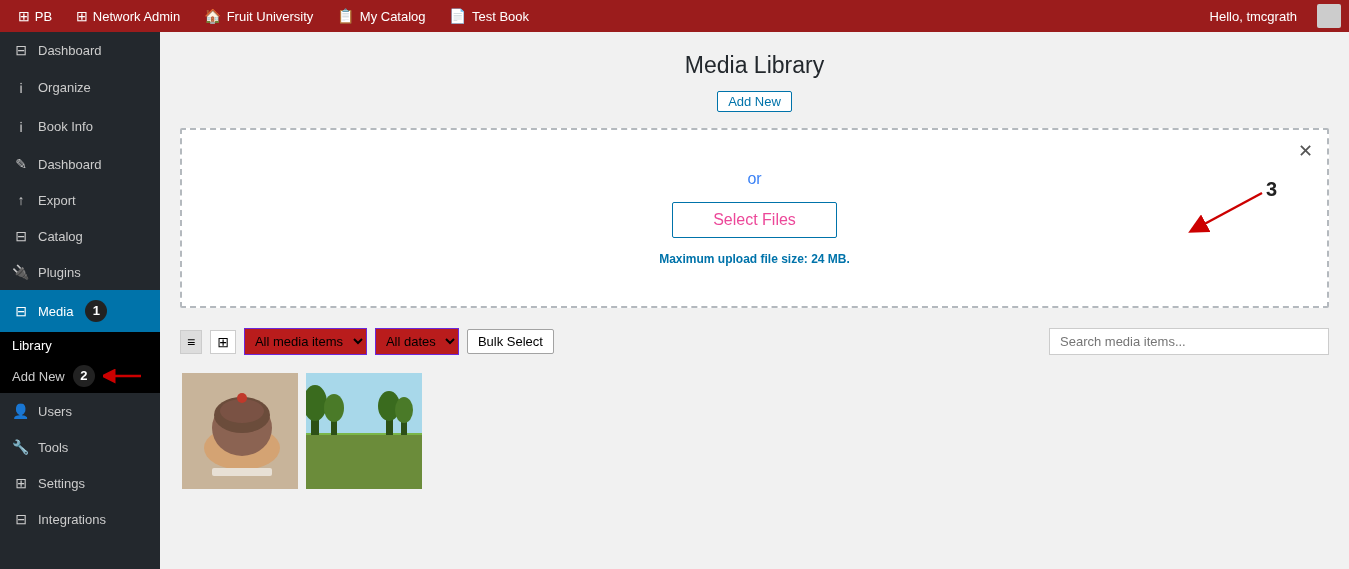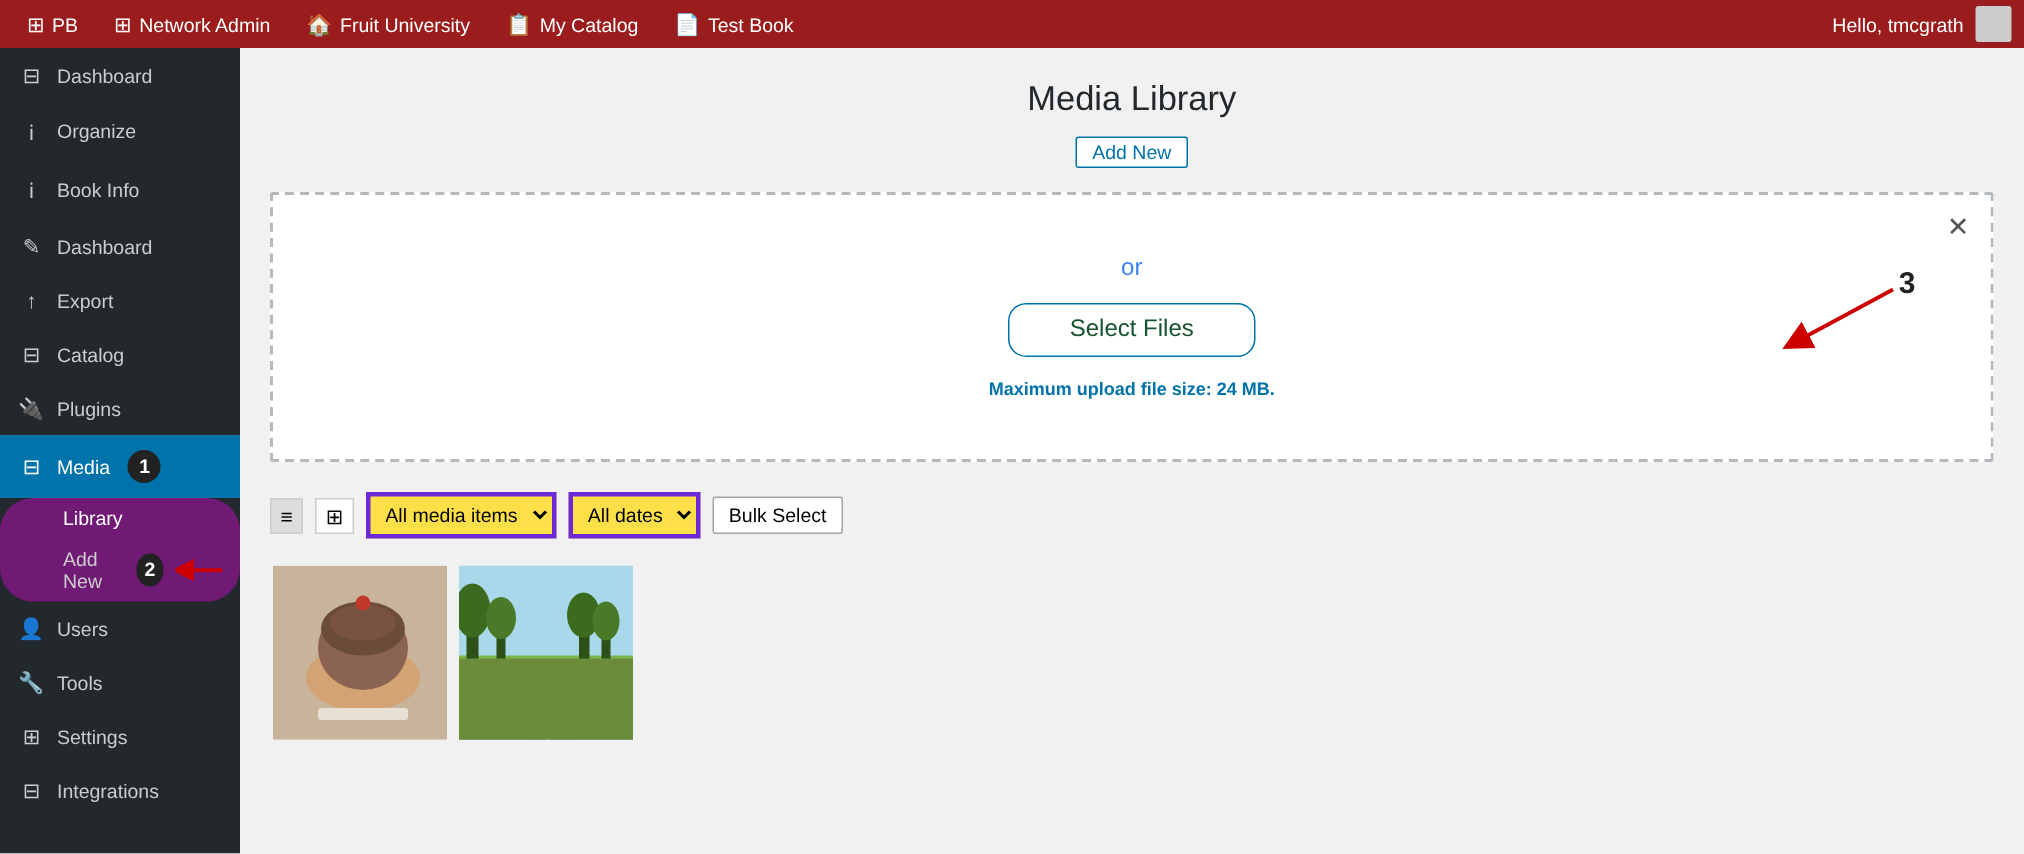--- a/index.html
+++ b/index.html
@@ -17,41 +17,41 @@
       top: 0; left: 0; right: 0;
       z-index: 100;
     }
     .admin-bar-left { display: flex; align-items: center; gap: 4px; flex: 1; }
     .admin-bar-item {
       display: flex; align-items: center; gap: 5px;
       padding: 0 10px; height: 32px; cursor: pointer;
       color: #fff; font-size: 13px;
     }
     .admin-bar-item .icon { font-size: 14px; }
-    .admin-bar-right { display: flex; align-items: center; gap: 8px; color: #fff; font-size: 13px; }
+    .admin-bar-right { display: flex; align-items: center; gap: 20px; color: #fff; font-size: 13px; }
     .admin-avatar { width: 24px; height: 24px; background: #ccc; border-radius: 2px; }
 
     
     #layout { display: flex; margin-top: 32px; min-height: calc(100vh - 32px); }
 
     
     #sidebar {
       width: 160px;
       background: #23282d;
       color: #eee;
       flex-shrink: 0;
       min-height: calc(100vh - 32px);
     }
     .sidebar-item {
       display: flex; align-items: center; gap: 8px;
       padding: 10px 12px; cursor: pointer; color: #ccc; font-size: 13px;
     }
     .sidebar-item.active { background: #0073aa; color: #fff; }
     .sidebar-item .s-icon { width: 18px; text-align: center; font-size: 14px; }
-    .sidebar-sub { padding-left: 30px; background: #701a75; border-radius: 22px; }
+    .sidebar-sub { background: #000000; }
     .sidebar-sub-item {
       padding: 6px 12px; cursor: pointer; color: #ccc; font-size: 13px;
     }
     .sidebar-sub-item.active { color: #fff; }
 
     
     #main { flex: 1; padding: 20px 20px; background: #f1f1f1; }
 
     .page-header { display: flex; align-items: center; gap: 12px; margin-bottom: 16px; flex-direction: column; }
     .page-title { font-size: 23px; font-weight: 400; color: #23282d; }
@@ -77,40 +77,40 @@
     }
     .upload-close {
       position: absolute; top: 10px; right: 14px;
       font-size: 18px; cursor: pointer; color: #555;
     }
     .upload-drop-text { font-size: 18px; color: #555; margin-bottom: 10px; }
     .upload-or { color: #3b82f6; margin-bottom: 14px; font-size: 16px; }
     .select-files-btn {
       background: #fff;
       border: 1px solid #0073aa;
-      color: #14532d;
+      color: #ec4899;
       padding: 8px 40px;
       font-size: 16px;
       cursor: pointer;
-      border-radius: 12px;
+      border-radius: 2px;
       display: inline-block;
     }
     .upload-max { color: #0073aa; font-size: 12px; margin-top: 14px; font-weight: bold; }
 
     
     .media-toolbar {
       display: flex; align-items: center; gap: 8px; margin-bottom: 16px;
     }
     .view-btn {
       background: #fff; border: 1px solid #ccc; padding: 4px 6px;
       cursor: pointer; font-size: 14px; line-height: 1;
     }
     .view-btn.active { background: #ddd; }
     .filter-select {
-      background: #fde047; border: 3px solid #6d28d9;
+      background: #b91c1c; border: 1px solid #6d28d9;
       padding: 4px 6px; cursor: pointer; font-size: 13px;
       appearance: auto;
     }
     .bulk-select-btn {
       background: #fff; border: 1px solid #a3a3a3;
       padding: 4px 10px; cursor: pointer; font-size: 13px;
       border-radius: 2px;
     }
     .media-search {
       margin-left: auto;
@@ -287,20 +287,21 @@
         <option>Audio</option>
         <option>Video</option>
         <option>Documents</option>
       </select>
       <select class="filter-select">
         <option>All dates</option>
         <option>2024</option>
         <option>2023</option>
       </select>
       <button class="bulk-select-btn">Bulk Select</button>
+      <input class="media-search" type="text" placeholder="Search media items..." style="">
     </div>
 
     <div class="media-grid">
 
       <div class="media-item">
         <svg width="120" height="120" viewBox="0 0 120 120">
           <rect width="120" height="120" fill="#c8b49a"></rect>
           <ellipse cx="60" cy="75" rx="38" ry="22" fill="#d4a373"></ellipse>
           <ellipse cx="60" cy="55" rx="30" ry="28" fill="#8B6352"></ellipse>
           <ellipse cx="60" cy="42" rx="28" ry="18" fill="#6b4c3b"></ellipse>

